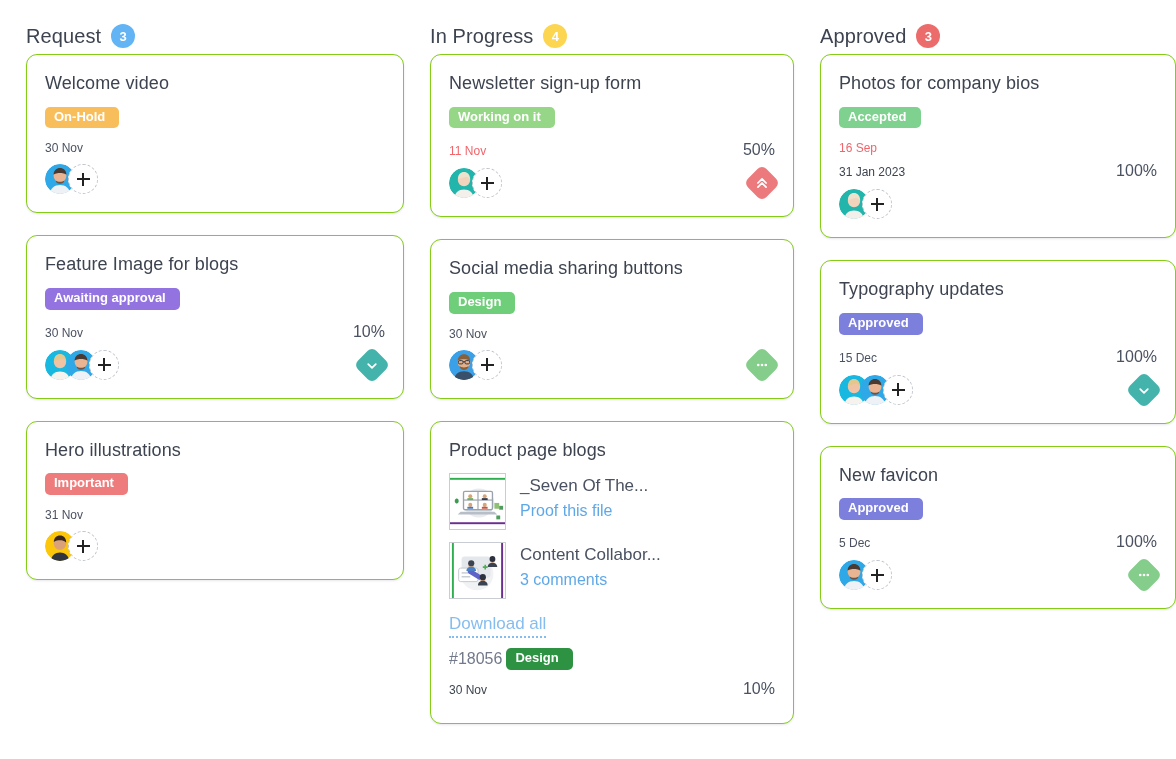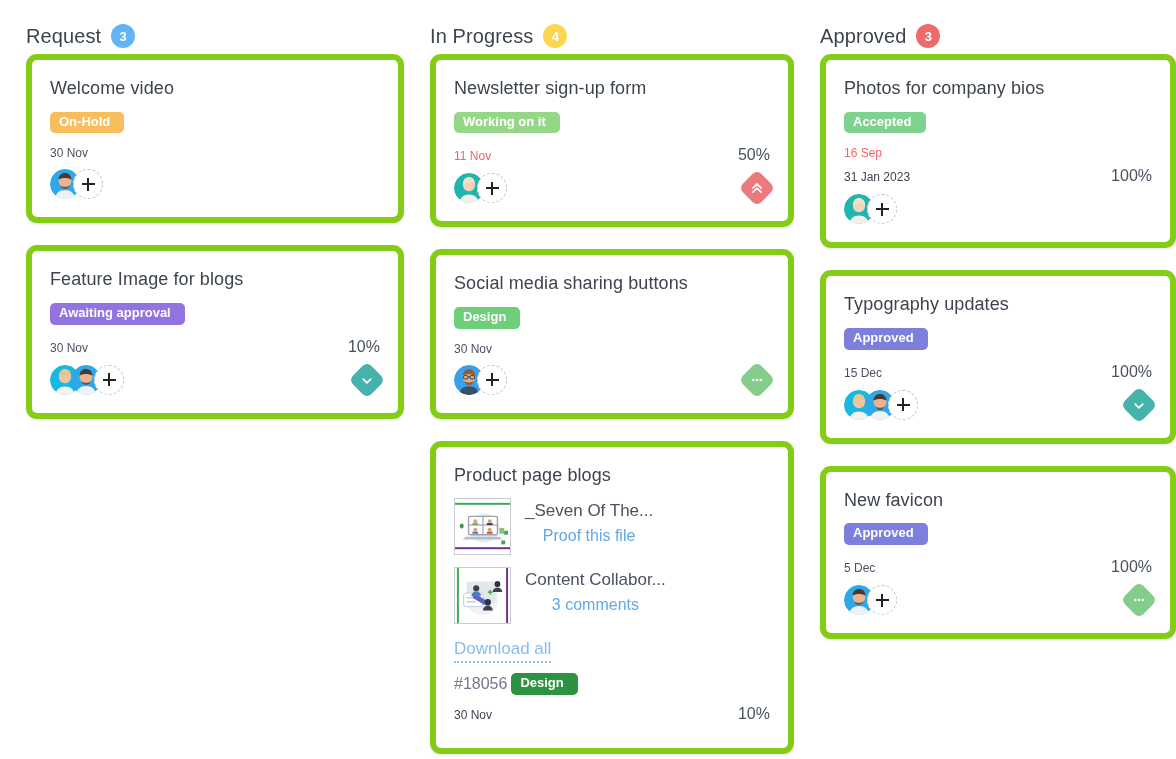--- a/index.html
+++ b/index.html
@@ -40,21 +40,21 @@
     display: inline-flex; align-items: center; justify-content: center;
     color: #fff; font-size: 13px; font-weight: 700;
     padding: 0 7px;
   }
   .cnt-blue   { background: #62b4f4; }
   .cnt-yellow { background: #fcd551; }
   .cnt-red    { background: #ec6c6c; }
 
   .card {
     background: #fff;
-    border: 6px solid #84cc16;
+    border: 1px solid #84cc16;
     border-radius: 11px;
     box-shadow: 0 1px 3px rgba(16,24,40,.06), 0 1px 2px rgba(16,24,40,.04);
     padding: 17px 18px 18px 18px;
     margin-bottom: 22px;
   }
   .card-title {
     font-size: 18px; color: #3d4450; font-weight: 400;
     line-height: 1.25; margin-bottom: 12px;
     letter-spacing: .1px;
   }
@@ -124,21 +124,21 @@
     margin-bottom: 12px;
   }
   .thumb {
     width: 57px; height: 57px; flex: 0 0 auto;
     border: 1px solid #c9ccd3; background: #fff;
     overflow: hidden;
   }
   .att-text { padding-top: 2px; }
   .att-name { font-size: 17px; color: #4a5160; line-height: 1.25; }
   .att-link {
-    font-size: 16px; color: #5fa8e8; margin-top: 5px; display: block; text-align: center;
+    font-size: 16px; color: #5fa8e8; margin-top: 5px; display: block;
   }
   .dl-all {
     display: inline-block; font-size: 17px; color: #86bdef;
     border-bottom: 2px dotted #86bdef; line-height: 1.35;
     margin-top: 2px; margin-bottom: 10px;
   }
   .id-row { display: flex; align-items: center; gap: 4px; margin-bottom: 10px; }
   .id-num { font-size: 16px; color: #71798a; }
   .id-row .tag { margin-bottom: 0; }
 </style>
@@ -205,20 +205,41 @@
           <button class="add-btn"></button>
         </div>
         <span class="prio prio-teal">
           <svg width="13" height="13" viewBox="0 0 24 24" fill="none" stroke="#ffffff" stroke-width="3.2" stroke-linecap="round" stroke-linejoin="round">
               <polyline points="5,9 12,16 19,9"></polyline>
             </svg>
         </span>
       </div>
     </div>
 
+    <div class="card">
+      <div class="card-title">Hero illustrations</div>
+      <span class="tag tag-important">Important</span>
+      <div class="meta-row">
+        <span class="date">31 Nov</span>
+        <span class="pct"></span>
+      </div>
+      <div class="foot-row">
+        <div class="avatars">
+          <span class="avatar">
+            <svg viewBox="0 0 30 30" width="30" height="30" aria-hidden="true">
+              <circle cx="15" cy="15" r="15" fill="#fcc60a"></circle>
+              <circle cx="15" cy="12.5" r="6.3" fill="#dba277"></circle>
+              <path d="M6 30c0-5.2 4.2-8.4 9-8.4s9 3.2 9 8.4z" fill="#2f3640"></path>
+              <path d="M8.8 11.2C8.8 6.8 11.5 4.4 15 4.4s6.2 2.4 6.2 6.8c0 1.2-1.2-1.9-6.2-1.9s-6.2 2.1-6.2 1.9z" fill="#36261c"></path>
+            </svg>
+          </span>
+          <button class="add-btn"></button>
+        </div>
+      </div>
+    </div>
   </div>
 
   <div class="column col-1">
     <div class="col-head">
       <span class="col-title">In Progress</span>
       <span class="col-count cnt-yellow">4</span>
     </div>
 
     <div class="card">
       <div class="card-title">Newsletter sign-up form</div>

